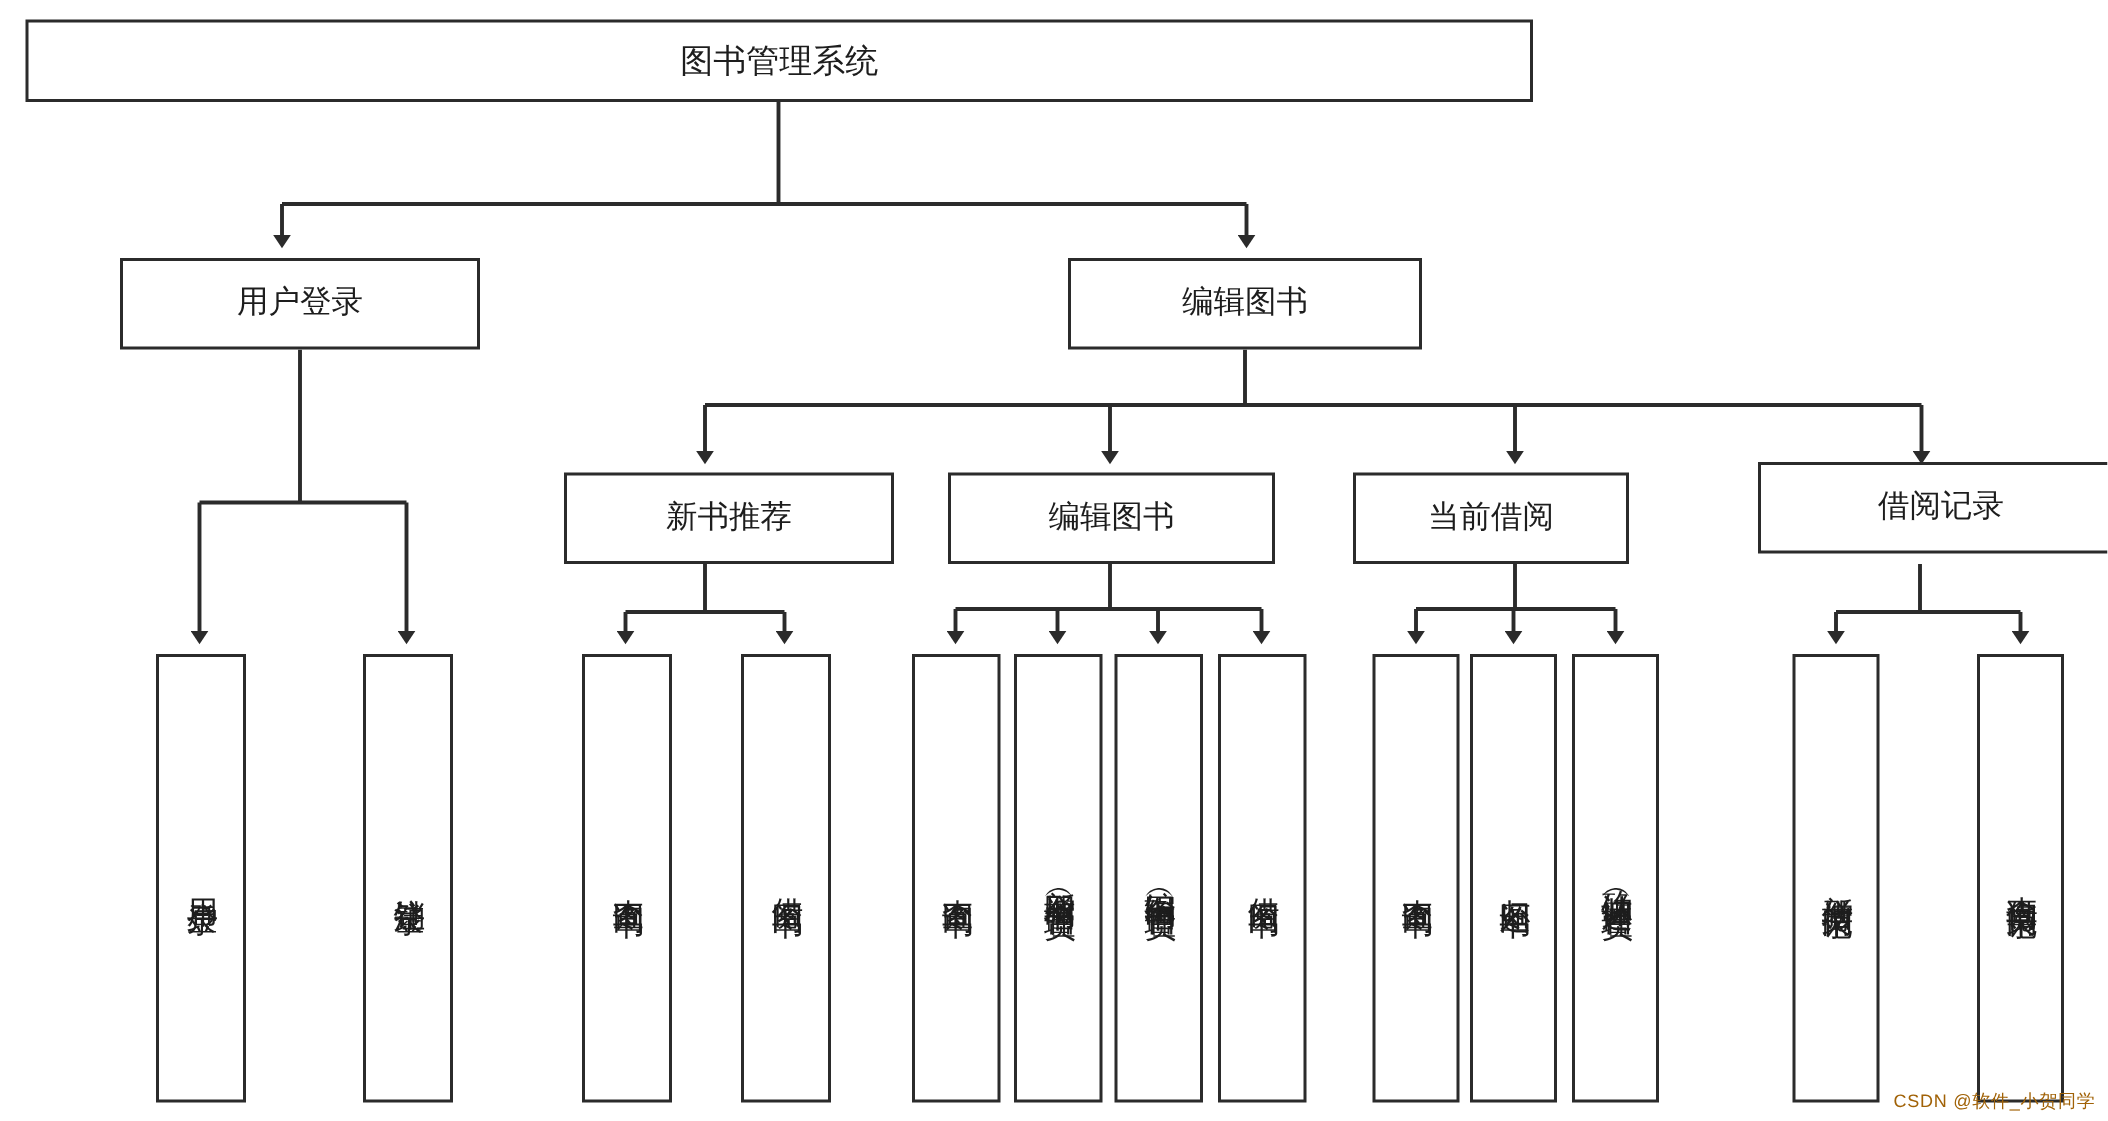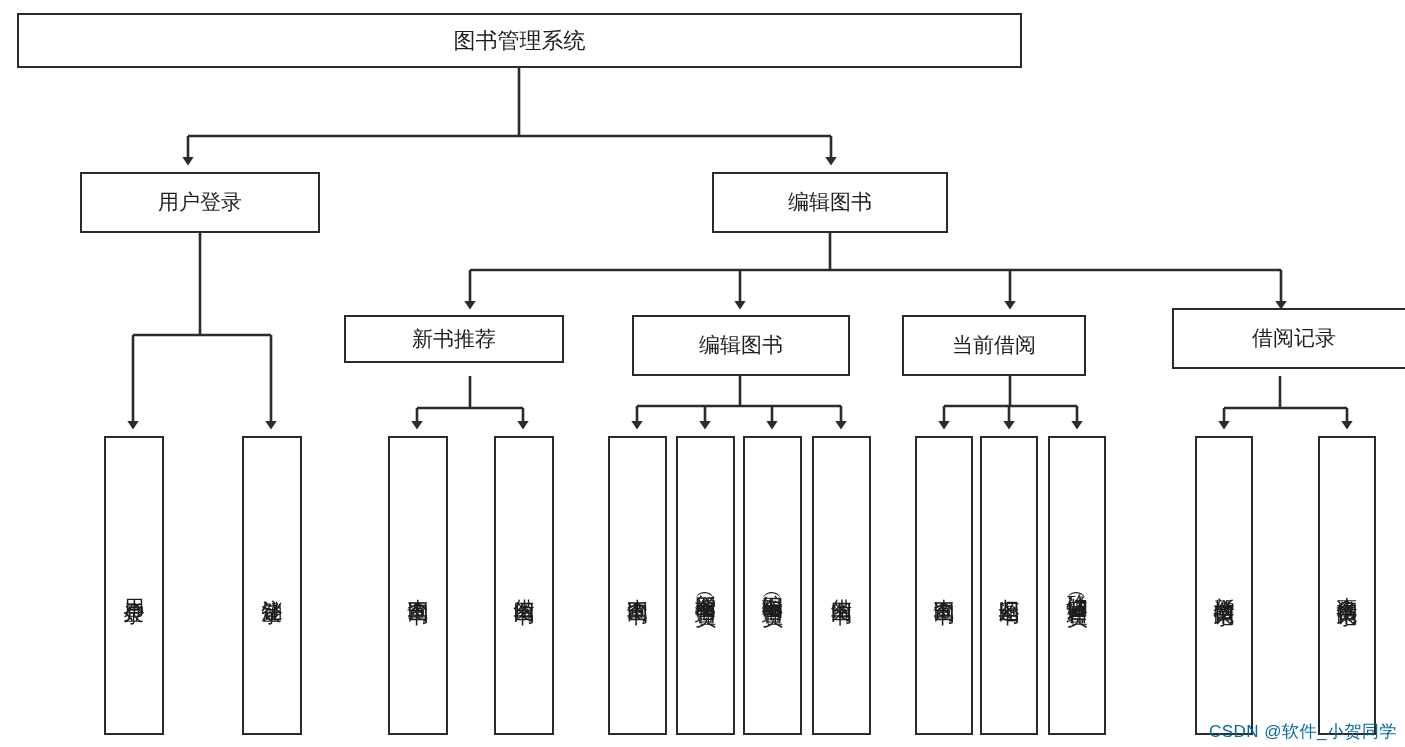--- a/index.html
+++ b/index.html
@@ -50,22 +50,22 @@
     writing-mode:vertical-rl;
     text-orientation:upright;
     font-size:21px;
     letter-spacing:2px;
     line-height:1.05;
   }
   .watermark{
     position:absolute;
     right:8px;
     bottom:4px;
-    font-size:17px;
-    color:#0369a1;
+    font-size:12px;
+    color:#a16207;
     letter-spacing:0.5px;
     white-space:nowrap;
     margin-left:44px;
   }
 </style>
 </head>
 <body>
 
 <div id="canvas">
 
@@ -123,21 +123,21 @@
     <span class="node-label">图书管理系统</span>
   </div>
 
   <div class="node h-node" style="left:80px;top:172px;width:240px;height:61px;">
     <span class="node-label">用户登录</span>
   </div>
   <div class="node h-node" style="left:712px;top:172px;width:236px;height:61px;">
     <span class="node-label">编辑图书</span>
   </div>
 
-  <div class="node h-node" style="left:344px;top:315px;width:220px;height:48px;">
+  <div class="node h-node" style="left:376px;top:315px;width:220px;height:61px;">
     <span class="node-label">新书推荐</span>
   </div>
   <div class="node h-node" style="left:632px;top:315px;width:218px;height:61px;">
     <span class="node-label">编辑图书</span>
   </div>
   <div class="node h-node" style="left:902px;top:315px;width:184px;height:61px;">
     <span class="node-label">当前借阅</span>
   </div>
   <div class="node h-node" style="left:1172px;top:308px;width:244px;height:61px;">
     <span class="node-label">借阅记录</span>

